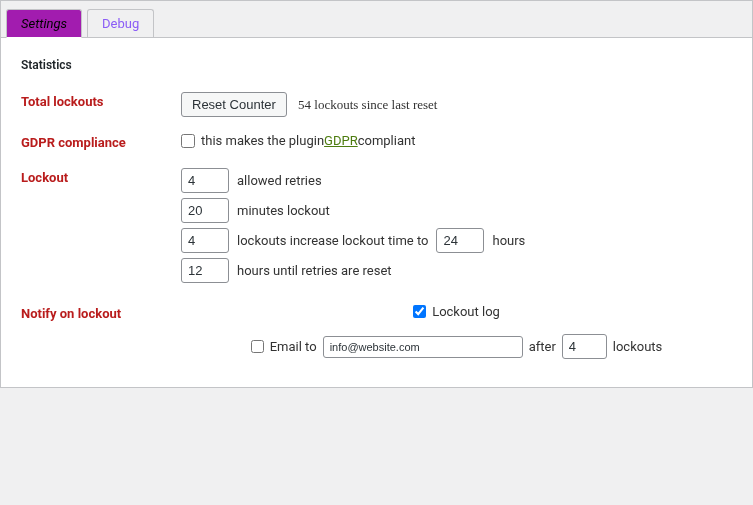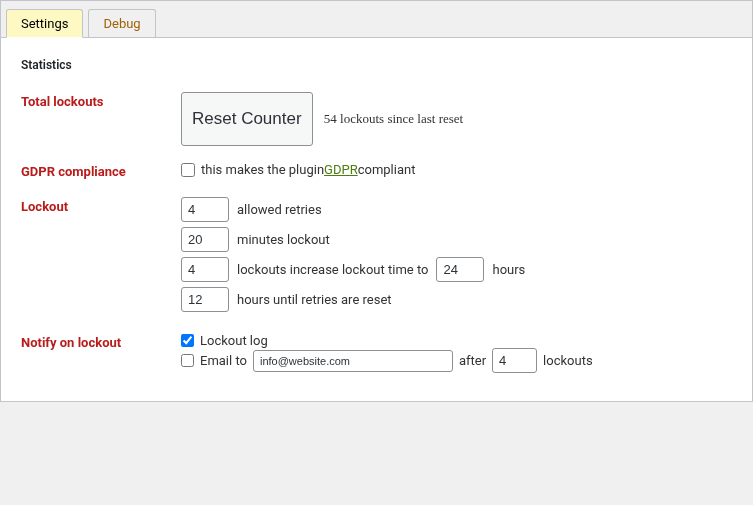--- a/index.html
+++ b/index.html
@@ -26,28 +26,29 @@
     }
     .tab {
       padding: 6px 14px;
       cursor: pointer;
       font-size: 13px;
       border: 1px solid #c3c4c7;
       border-bottom: none;
       background: #f0f0f1;
       margin-left: 5px;
       border-radius: 3px 3px 0 0;
-      color: #a16207;
+      color: #8b5cf6;
     }
     .tab.active {
-      background: #fef9c3;
+      background: #a21caf;
       border-bottom: 1px solid #fff;
       color: #000;
       margin-bottom: -1px;
       z-index: 1;
+      font-style: italic;
     }
     
     .content {
       padding: 16px 20px 20px 20px;
       background: #fff;
     }
     
     .section-title {
       font-size: 12px;
       font-weight: 600;
@@ -67,26 +68,26 @@
       padding: 10px 20px 10px 0;
       color: #b91c1c;
     }
     .form-table tr td:last-child {
       padding: 8px 0;
       vertical-align: top;
     }
     
     .btn-reset {
       display: inline-block;
-      padding: 16px 10px;
+      padding: 4px 10px;
       border: 1px solid #8c8f94;
       border-radius: 3px;
       background: #f6f7f7;
       cursor: pointer;
-      font-size: 17px;
+      font-size: 13px;
       color: #2c3338;
       margin-right: 8px;
       vertical-align: middle;
       white-space: nowrap;
     }
     .lockout-count {
       vertical-align: middle;
       color: #333;
       font-family: Liberation Serif, serif;
     }
@@ -128,21 +129,22 @@
       border: 1px solid #8c8f94;
       border-radius: 3px;
       font-size: 13px;
       color: #2c3338;
       margin: 0 8px;
     }
     
     .notify-rows {
       display: flex;
       flex-direction: column;
-      gap: 0;
+      gap: 15px;
+      align-items: center;
     }
     .notify-row {
       display: flex;
       align-items: center;
     }
     .email-input {
       width: 200px;
       padding: 4px 6px;
       border: 1px solid #8c8f94;
       border-radius: 3px;

